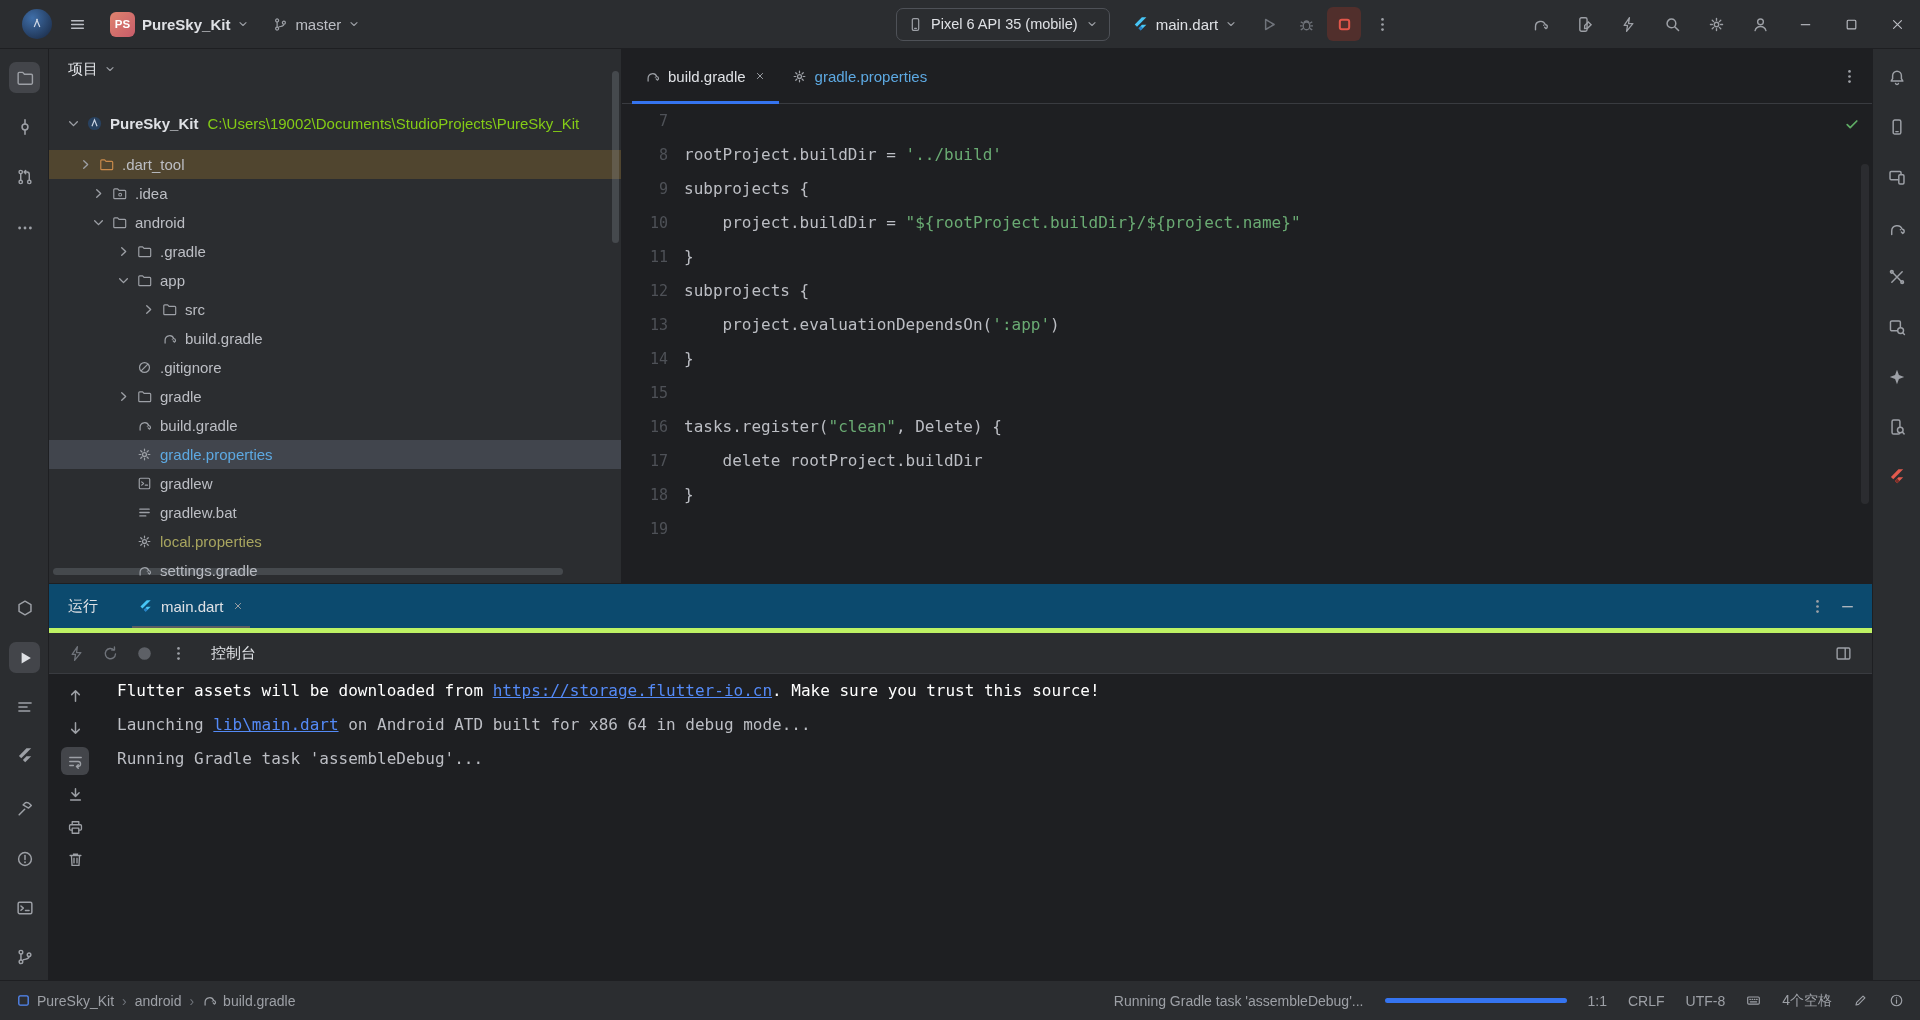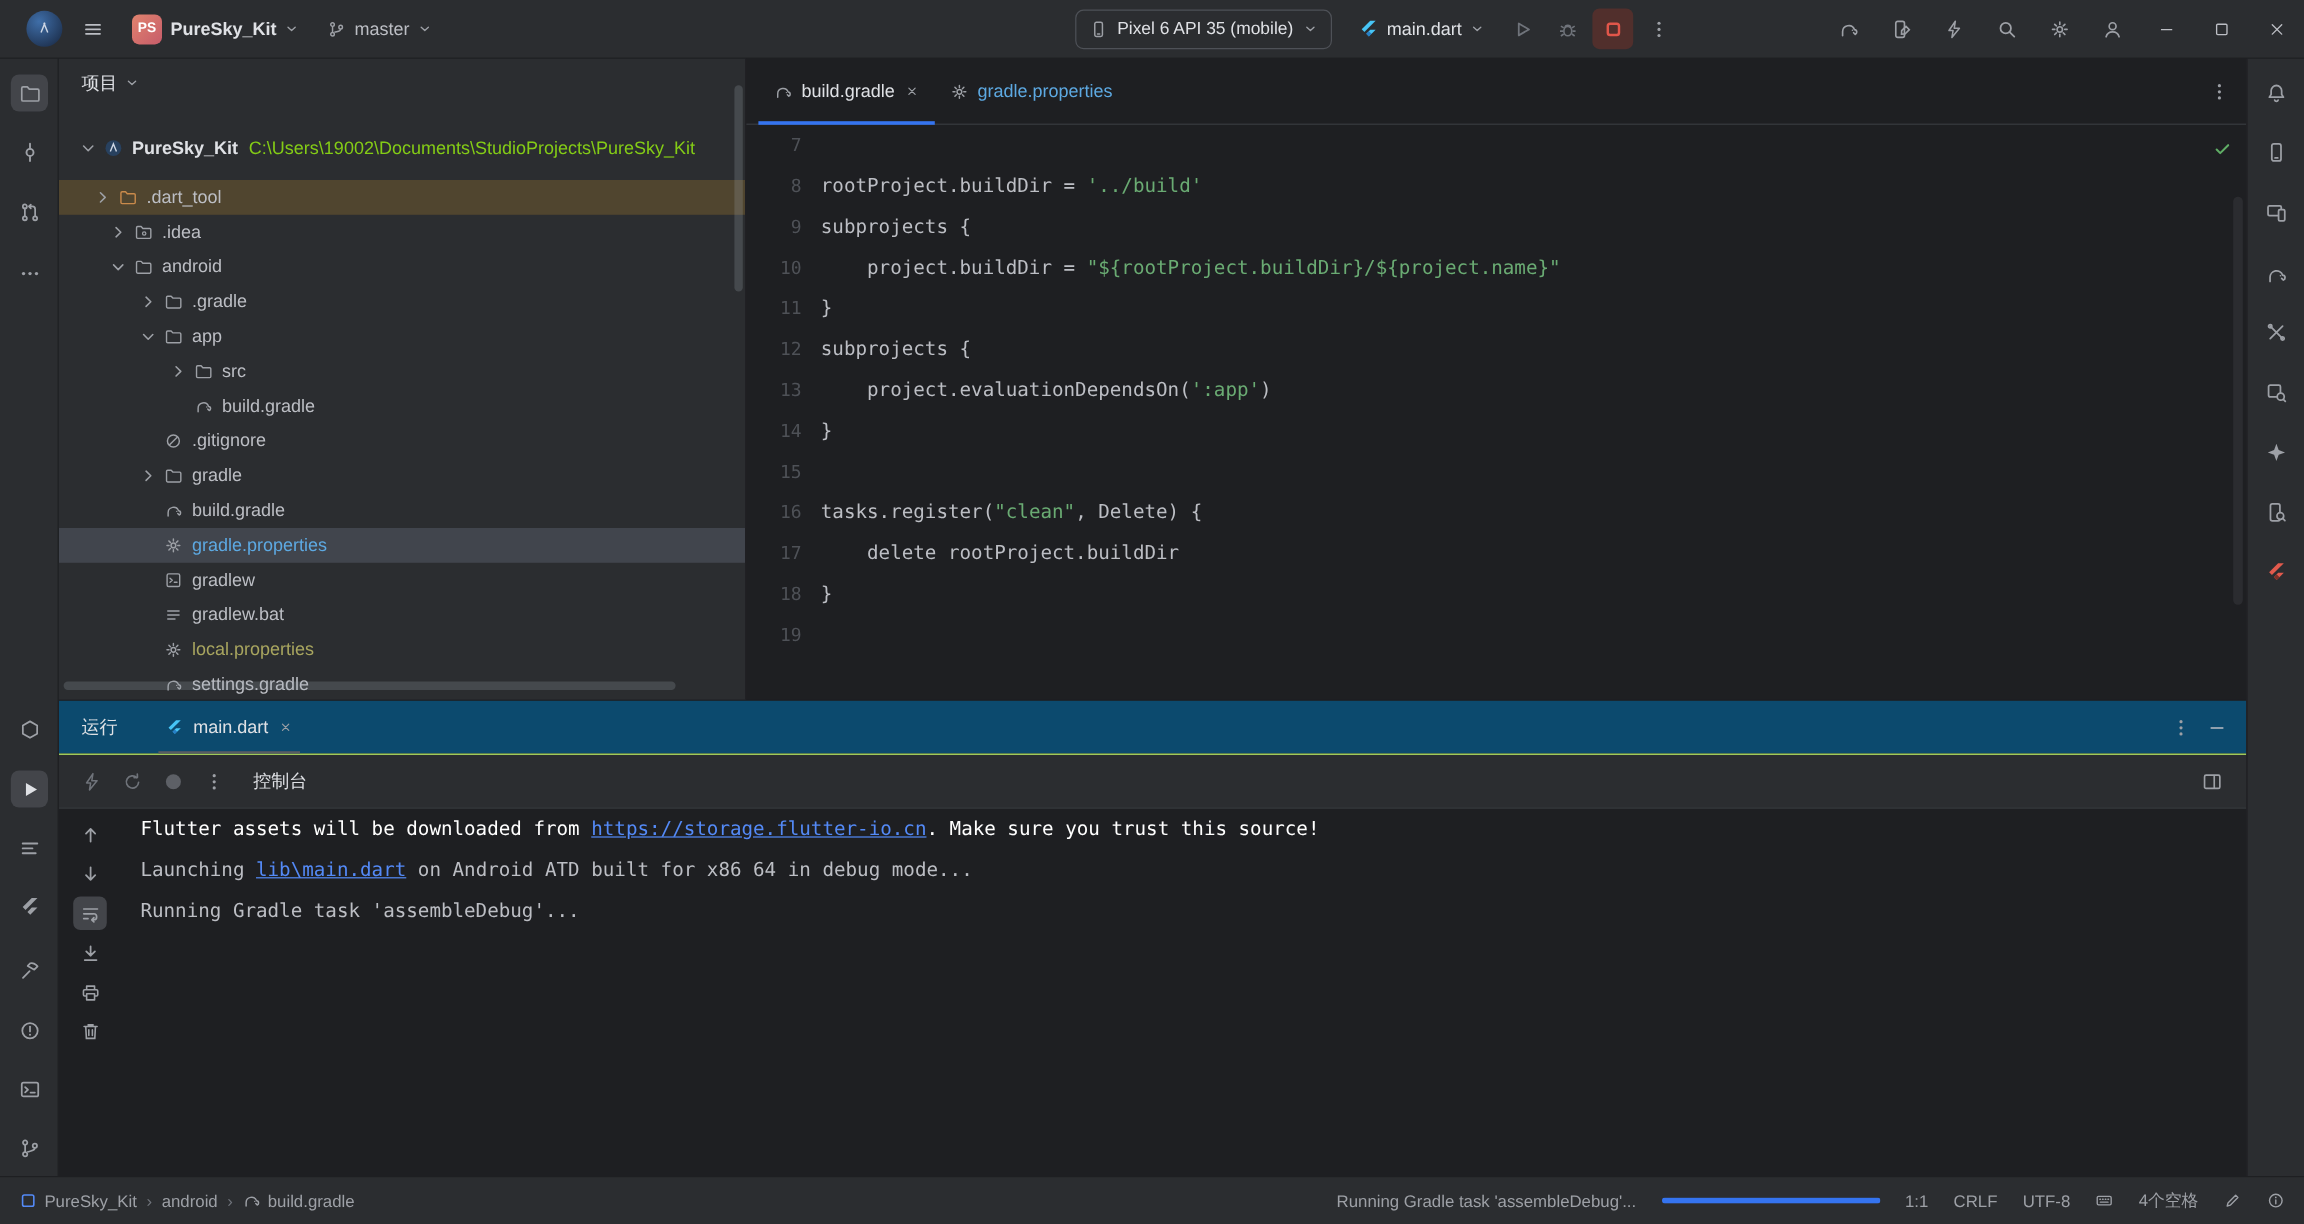--- a/index.html
+++ b/index.html
@@ -77,21 +77,21 @@
 .escroll{position:absolute;right:3px;top:60px;width:8px;height:340px;background:rgba(166,171,180,.10);border-radius:4px}
 
 
 .runwin{flex:1;display:flex;flex-direction:column;border-top:1px solid #1e1f22;min-height:0}
 .run-header{height:44px;background:#0c4a6e;display:flex;align-items:center;padding:0 10px 0 19px;flex:none}
 .run-title{color:#dfe1e5}
 .rtab{display:flex;align-items:center;gap:8px;margin-left:30px;height:100%;padding:0 10px;position:relative;color:#dfe1e5}
 .rtab::after{content:"";position:absolute;left:4px;right:4px;bottom:0;height:2px;background:#5a5d63}
 .rh-sp,.tb-sp{flex:1}
 .ttbtn{width:30px;height:30px;border-radius:6px;display:flex;align-items:center;justify-content:center;flex:none}
-.run-toolbar{height:46px;background:#2b2d30;border-top:1px solid #bef264;border-bottom:1px solid #393b40;display:flex;align-items:center;padding:0 14px 0 12px;gap:4px;flex:none}
+.run-toolbar{height:46px;background:#2b2d30;border-top:5px solid #bef264;border-bottom:1px solid #393b40;display:flex;align-items:center;padding:0 14px 0 12px;gap:4px;flex:none}
 .console-label{color:#dfe1e5;margin-left:14px}
 .console{flex:1;display:flex;background:#1e1f22;min-height:0}
 .cstrip{width:52px;flex:none;position:relative}
 .cbtn{position:absolute;left:12px;width:28px;height:28px;border-radius:6px;display:flex;align-items:center;justify-content:center}
 .cbtn.active{background:#43454a}
 .clines{flex:1;padding-left:16px;font:16px/34px "DejaVu Sans Mono",monospace;overflow:hidden}
 .conline{height:34px;white-space:pre}
 .seg-plain{color:#bcbec4}
 .seg-error{color:#ffffff}
 .seg-link{color:#548af7;text-decoration:underline}

